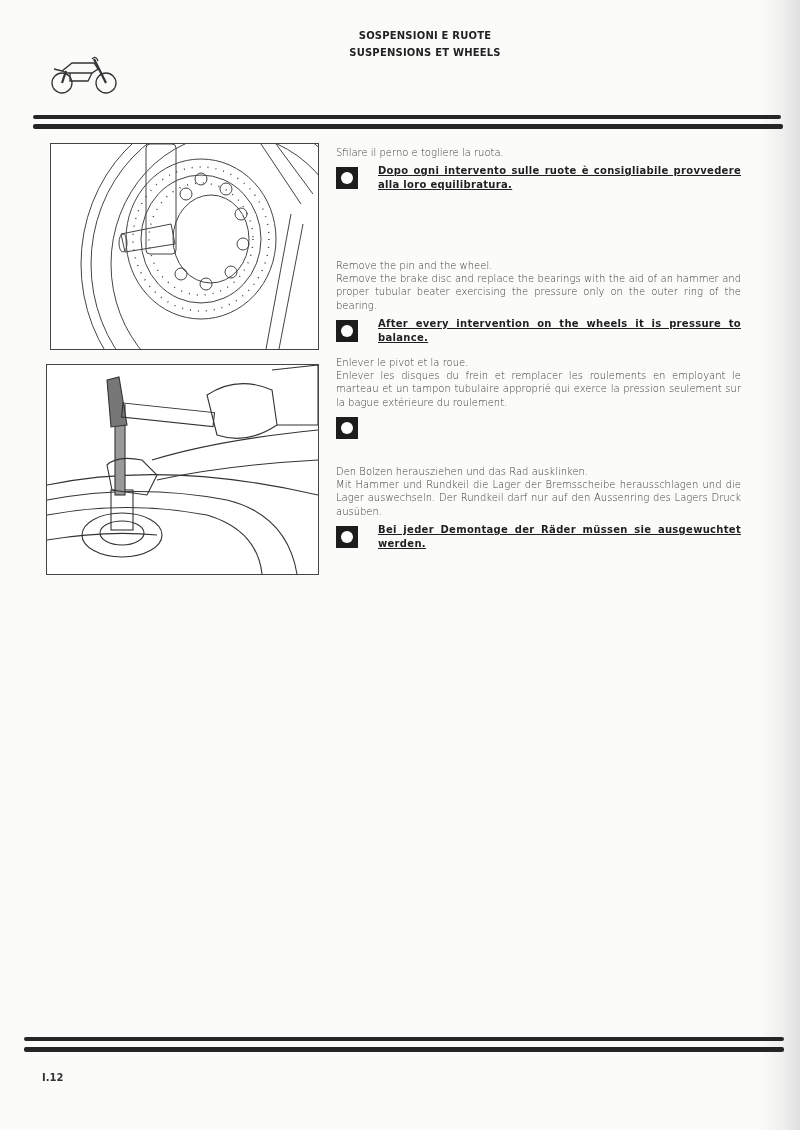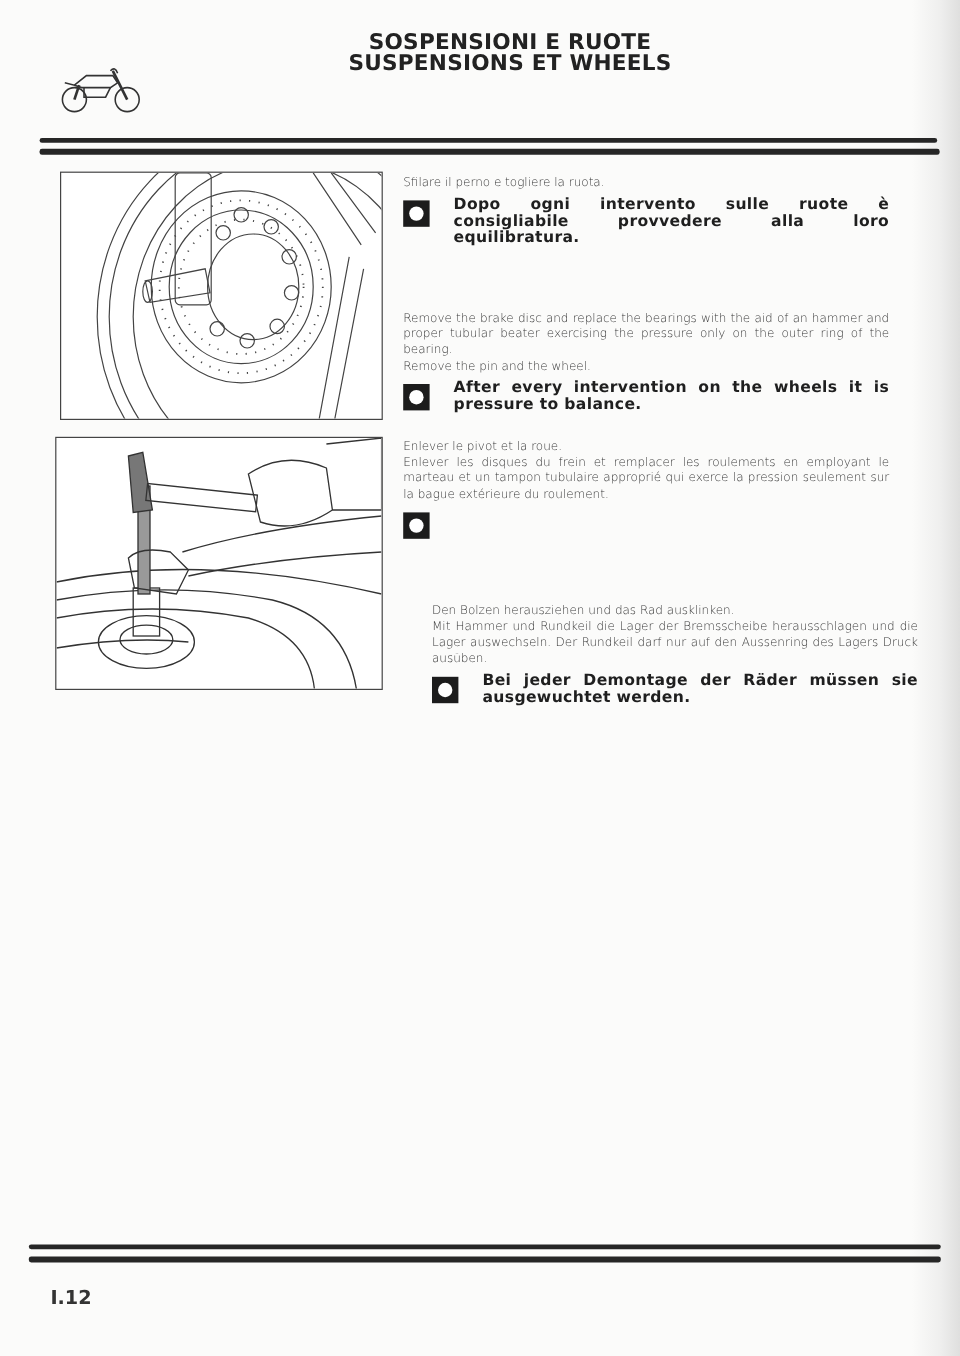--- a/index.html
+++ b/index.html
@@ -7,21 +7,21 @@
     width: 800px; height: 1130px; position: relative; overflow: hidden;
     background: #fbfbfa; color: #2b2b2b;
     font-family: "DejaVu Sans", sans-serif;
   }
   .right-edge {
     position: absolute; top: 0; right: 0; width: 40px; height: 1130px;
     background: linear-gradient(to right, rgba(255,255,255,0) 0%, rgba(200,200,200,0.25) 60%, rgba(170,170,170,0.35) 100%);
   }
   .header-titles {
     position: absolute; top: 28px; left: 240px; width: 370px; text-align: center;
-    font-family: "DejaVu Sans", sans-serif; font-weight: bold; font-size: 18px;
+    font-family: "DejaVu Sans", sans-serif; font-weight: bold; font-size: 10px;
     line-height: 16.5px; color: #222; letter-spacing: 0.2px;
   }
   .header-titles div { white-space: nowrap; }
   .bike-logo { position: absolute; left: 48px; top: 55px; width: 72px; height: 40px; }
   .rule { position: absolute; left: 33px; background: #262626; border-radius: 2px; }
   .rule.t1 { top: 115px; width: 748px; height: 4px; }
   .rule.t2 { top: 124px; width: 750px; height: 5px; }
   .rule.b1 { top: 1037px; width: 760px; height: 4px; left: 24px; }
   .rule.b2 { top: 1047px; width: 760px; height: 5px; left: 24px; }
 
@@ -32,36 +32,36 @@
   .figure.f2 { left: 46px; top: 364px; width: 271px; height: 209px; }
 
   .text-col {
     position: absolute; left: 336px; width: 405px;
     font-family: "DejaVu Sans", sans-serif; font-size: 10px; line-height: 13.2px;
     color: #3a3a3a; text-align: justify; font-weight: 300;
   }
   .text-col p { margin: 0; }
   .block-it { top: 146px; }
   .block-en { top: 259px; }
-  .block-fr { top: 366px; }
-  .block-de { top: 503px; margin-left: 24px; }
+  .block-fr { top: 356px; }
+  .block-de { top: 465px; }
   .note {
     display: flex; align-items: flex-start; margin-top: 5px;
   }
   .note-icon {
     flex: 0 0 22px; width: 22px; height: 22px; background: #1c1c1c;
     display: flex; align-items: center; justify-content: center; margin-right: 20px; margin-top: 3px;
   }
   .note-icon .dot { width: 12px; height: 12px; border-radius: 50%; background: #fff; }
   .note-text {
-    font-weight: bold; font-size: 13px; line-height: 14px; color: #1f1f1f;
-    letter-spacing: 0.3px; text-align: justify;
+    font-weight: bold; font-size: 10px; line-height: 14px; color: #1f1f1f;
+    letter-spacing: 0.3px; text-align: justify; text-decoration: underline;
   }
   .page-number {
-    position: absolute; left: 42px; top: 1072px; font-weight: bold; font-size: 16px; color: #333;
+    position: absolute; left: 42px; top: 1072px; font-weight: bold; font-size: 10px; color: #333;
   }
 </style>
 </head>
 <body>
 
 <div class="right-edge"></div>
 
 <svg class="bike-logo" viewBox="0 0 72 40">
   <g fill="none" stroke="#333" stroke-width="1.3">
     <circle cx="14" cy="28" r="10"></circle>
@@ -139,22 +139,22 @@
   <p>Sfilare il perno e togliere la ruota.</p>
   <div class="note">
     <div class="note-icon">
         <div class="dot"></div>
       </div>
     <div class="note-text">Dopo ogni intervento sulle ruote è consigliabile provvedere alla loro equilibratura.</div>
   </div>
 </div>
 
 <div class="text-col block-en">
+  <p>Remove the pin and the wheel.</p>
   <p>Remove the brake disc and replace the bearings with the aid of an hammer and proper tubular beater exercising the pressure only on the outer ring of the bearing.</p>
-  <p>Remove the pin and the wheel.</p>
   <div class="note">
     <div class="note-icon">
         <div class="dot"></div>
       </div>
     <div class="note-text">After every intervention on the wheels it is pressure to balance.</div>
   </div>
 </div>
 
 <div class="text-col block-fr">
   <p>Enlever le pivot et la roue.</p>

